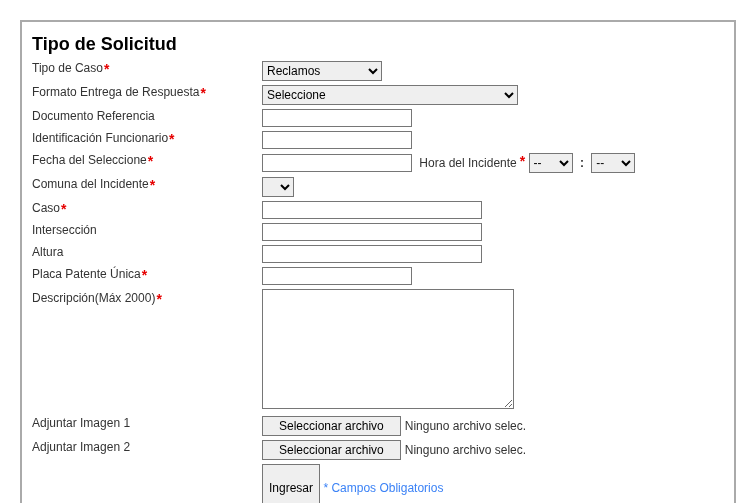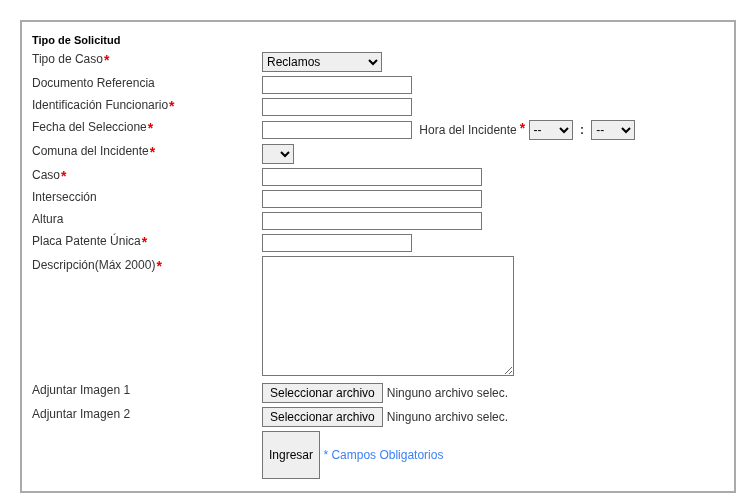--- a/index.html
+++ b/index.html
@@ -14,21 +14,21 @@
     background: #fff;
   }
   .panel {
     width: 716px;
     border: 2px solid #aaa;
     padding: 12px 10px 10px 10px;
   }
   .section-title {
     font-weight: bold;
     color: #000;
-    font-size: 11px;
+    font-size: 18px;
     margin-bottom: 4px;
   }
   table.form {
     border-collapse: collapse;
     width: 100%;
   }
   table.form td {
     padding: 2px 0;
     vertical-align: top;
   }
@@ -61,21 +61,21 @@
   }
   .file-wrap {
     display: inline-flex;
     align-items: center;
   }
   .file-btn {
     font-family: Arial, sans-serif;
     font-size: 12px;
     background: #efefef;
     border: 1px solid #767676;
-    padding: 2px 7px;
+    padding: 2px 16px;
     cursor: pointer;
   }
   .file-text {
     margin-left: 4px;
     color: #333;
   }
   .submit-btn {
     font-family: Arial, sans-serif;
     font-size: 12px;
     background: #efefef;
@@ -108,20 +108,30 @@
       <td class="label-col">
         <span>Tipo de Caso</span><span class="req">*</span>
       </td>
       <td>
         <select style="width:120px">
           <option>Reclamos</option>
         </select>
       </td>
     </tr>
 
+    <tr>
+      <td class="label-col">
+        <span>Formato Entrega de Respuesta</span><span class="req">*</span>
+      </td>
+      <td>
+        <select style="width:256px">
+          <option>Seleccione</option>
+        </select>
+      </td>
+    </tr>
 
     <tr>
       <td class="label-col">
         <span>Documento Referencia</span>
       </td>
       <td>
         <input type="text" style="width: 150px;" value="">
       </td>
     </tr>
 

